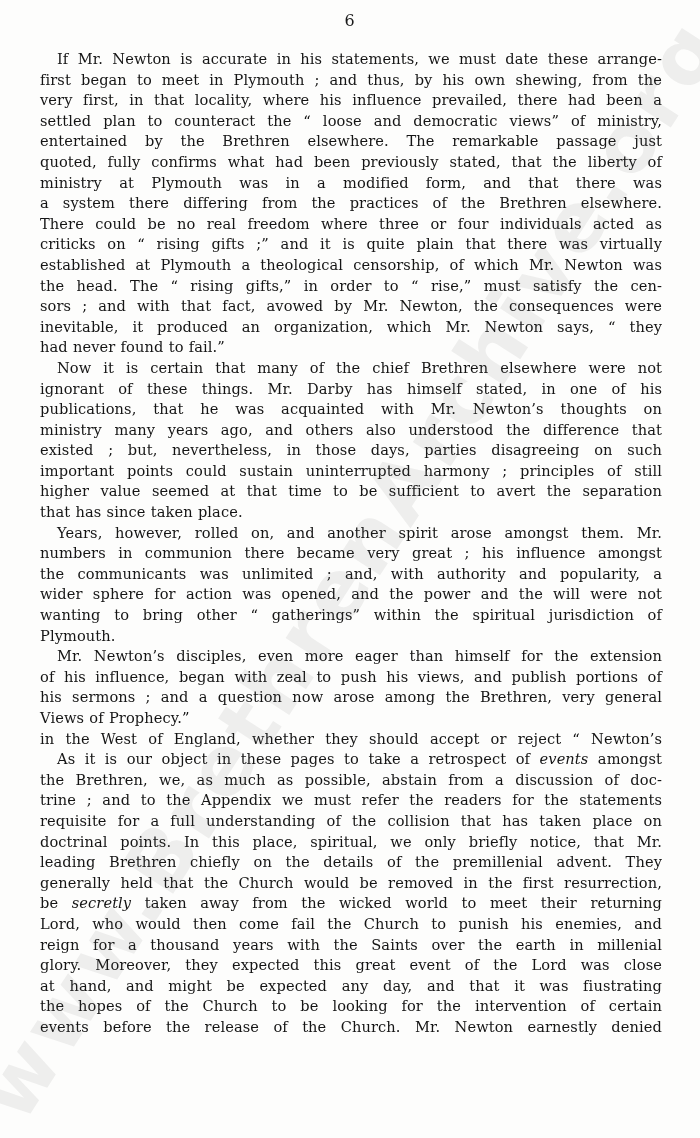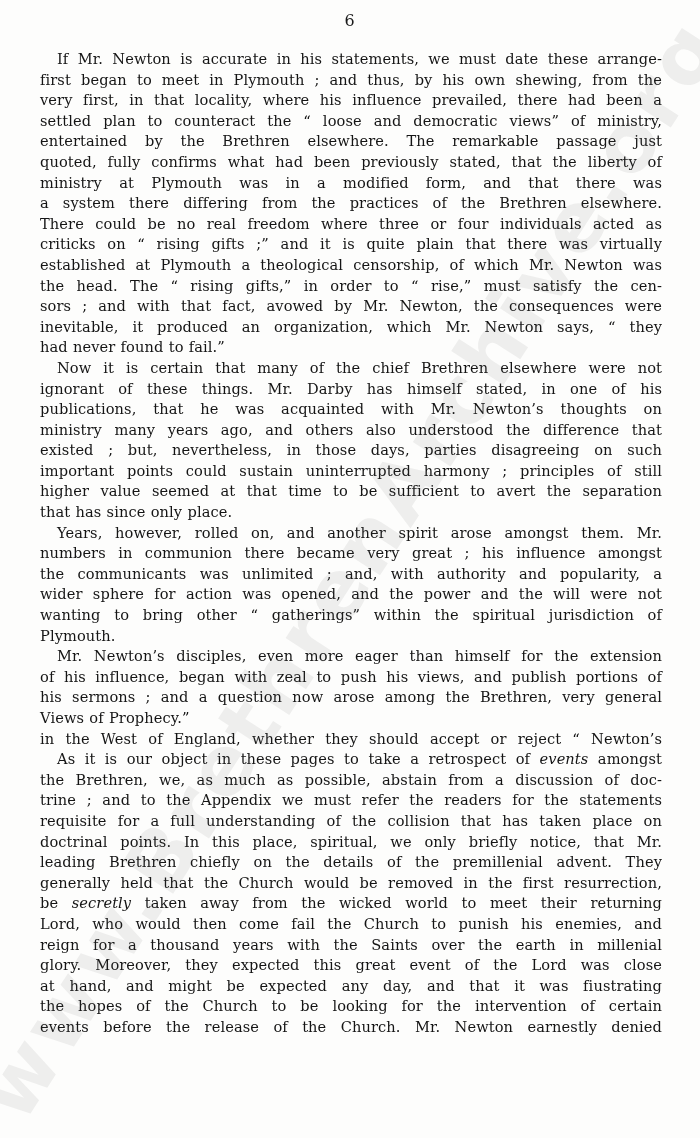--- a/index.html
+++ b/index.html
@@ -94,21 +94,21 @@
         <div class="line last">had never found to fail.”</div>
       </div>
       <div class="para">
         <div class="line first">Now it is certain that many of the chief Brethren elsewhere were not</div>
         <div class="line">ignorant of these things.  Mr. Darby has himself stated, in one of his</div>
         <div class="line">publications, that he was acquainted with Mr. Newton’s thoughts on</div>
         <div class="line">ministry many years ago, and others also understood the difference that</div>
         <div class="line">existed ; but, nevertheless, in those days, parties disagreeing on such</div>
         <div class="line">important points could sustain uninterrupted harmony ; principles of still</div>
         <div class="line">higher value seemed at that time to be sufficient to avert the separation</div>
-        <div class="line last">that has since only place.</div>
+        <div class="line last">that has since taken place.</div>
       </div>
       <div class="para">
         <div class="line first">Years, however, rolled on, and another spirit arose amongst them.   Mr.</div>
         <div class="line">numbers in communion there became very great ; his influence amongst</div>
         <div class="line">the communicants was unlimited ; and, with authority and popularity, a</div>
         <div class="line">wider sphere for action was opened, and the power and the will were not</div>
         <div class="line">wanting to bring other “ gatherings” within  the spiritual jurisdiction of</div>
         <div class="line last">Plymouth.</div>
       </div>
       <div class="para">

